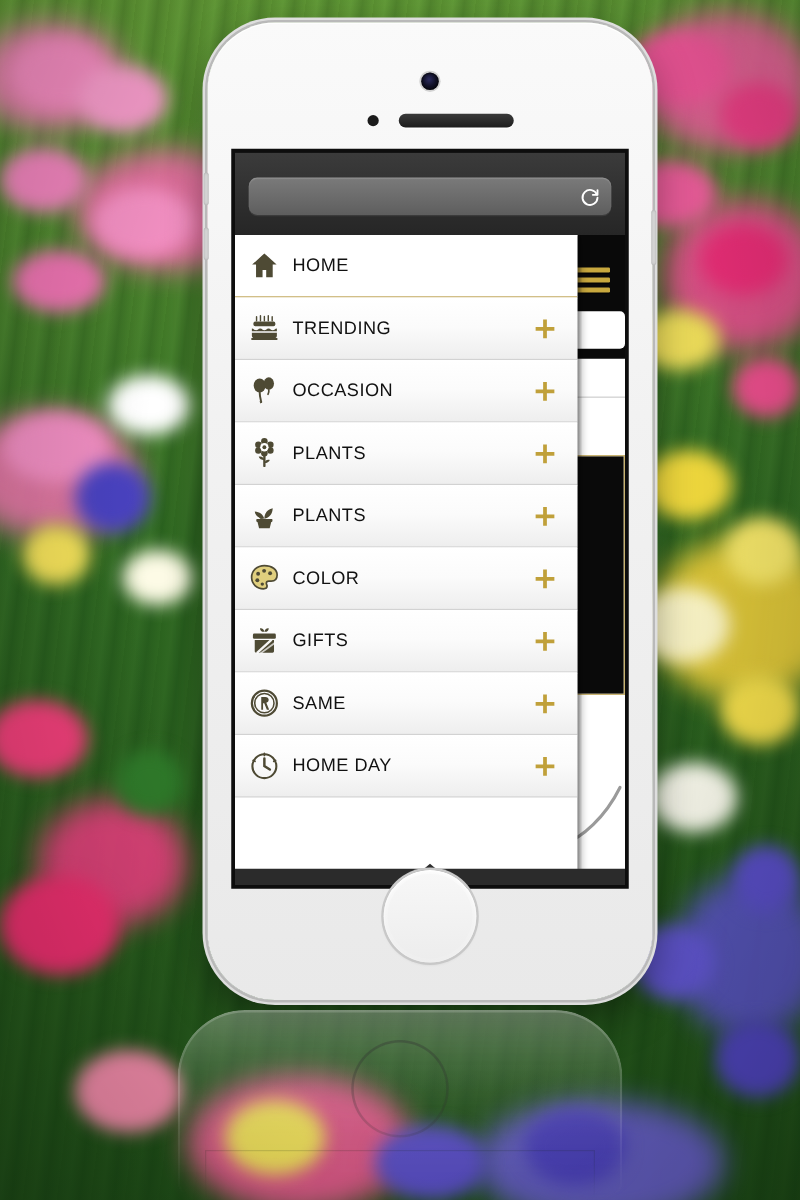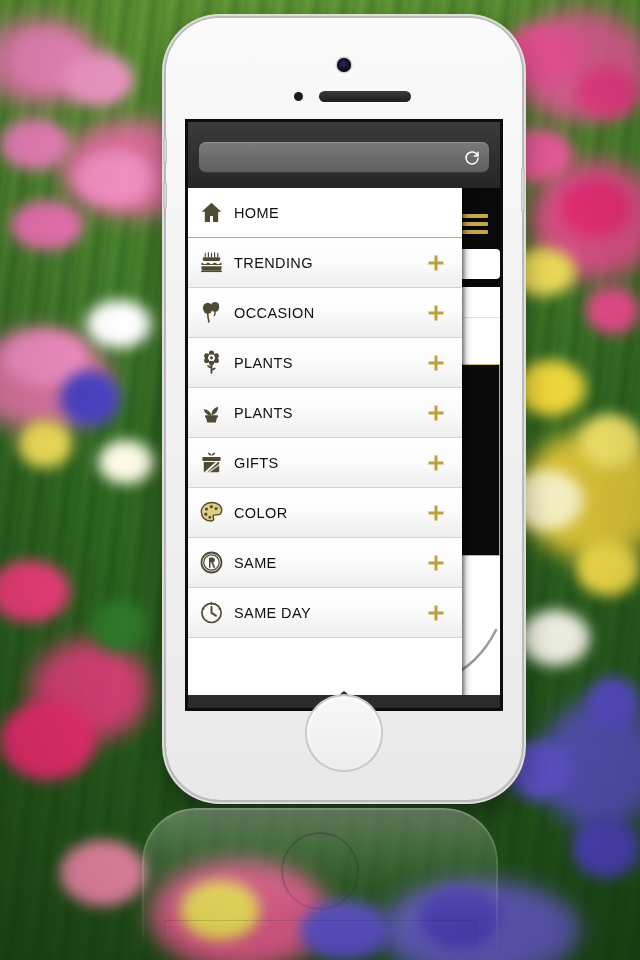--- a/index.html
+++ b/index.html
@@ -321,58 +321,58 @@
           <span class="lbl">PLANTS</span>
           <span class="plus">
             <svg viewBox="0 0 24 24">
                 <path d="M10.2 3h3.6v7.2H21v3.6h-7.2V21h-3.6v-7.2H3v-3.6h7.2z" fill="currentColor"></path>
               </svg>
           </span>
         </div>
 
         <div class="mrow">
           <span class="ico">
+            <svg viewBox="0 0 24 24">
+              <path d="M12 2.4C6.4 2.4 2.2 6.3 2.2 11.4c0 5.1 4 8.8 9.1 8.8 1.8 0 2.8-1 2.8-2.1 0-.9-.6-1.4-.6-2.2 0-.9.8-1.6 1.9-1.6h1.8c3 0 4.6-1.9 4.6-4.7 0-4.2-4-7.2-9.8-7.2z" fill="#e0cf7e" stroke="#4e4a34" stroke-width="1.3"></path>
+              <circle cx="7.2" cy="8.6" r="1.5" fill="#4e4a34"></circle>
+              <circle cx="11.8" cy="6.4" r="1.5" fill="#4e4a34"></circle>
+              <circle cx="16.4" cy="8.2" r="1.5" fill="#4e4a34"></circle>
+              <circle cx="6.6" cy="13.6" r="1.5" fill="#4e4a34"></circle>
+              <circle cx="10.4" cy="16.6" r="1.3" fill="#4e4a34"></circle>
+            </svg>
+          </span>
+          <span class="lbl">COLOR</span>
+          <span class="plus">
+            <svg viewBox="0 0 24 24">
+                <path d="M10.2 3h3.6v7.2H21v3.6h-7.2V21h-3.6v-7.2H3v-3.6h7.2z" fill="currentColor"></path>
+              </svg>
+          </span>
+        </div>
+
+        <div class="mrow">
+          <span class="ico">
             <svg viewBox="0 0 24 24" fill="currentColor">
               <path d="M8.6 2.6c1.8-.4 3 .9 3.4 2.6-1.9.4-3.1-.8-3.4-2.6z"></path>
               <path d="M15.4 2.6c-1.8-.4-3 .9-3.4 2.6 1.9.4 3.1-.8 3.4-2.6z"></path>
               <rect x="3.2" y="6.6" width="17.6" height="4" rx="1"></rect>
               <path d="M4.6 11.6h14.8v8.6c0 .6-.5 1.1-1.1 1.1H5.7c-.6 0-1.1-.5-1.1-1.1z"></path>
               <path d="M17.6 11.2 6.2 21.6" stroke="#ffffff" stroke-width="1.8" opacity=".95"></path>
               <path d="M20.2 13.6 9 21.8" stroke="#ffffff" stroke-width="1.4" opacity=".7"></path>
             </svg>
           </span>
           <span class="lbl">GIFTS</span>
           <span class="plus">
             <svg viewBox="0 0 24 24">
                 <path d="M10.2 3h3.6v7.2H21v3.6h-7.2V21h-3.6v-7.2H3v-3.6h7.2z" fill="currentColor"></path>
               </svg>
           </span>
         </div>
 
         <div class="mrow">
           <span class="ico">
-            <svg viewBox="0 0 24 24">
-              <path d="M12 2.4C6.4 2.4 2.2 6.3 2.2 11.4c0 5.1 4 8.8 9.1 8.8 1.8 0 2.8-1 2.8-2.1 0-.9-.6-1.4-.6-2.2 0-.9.8-1.6 1.9-1.6h1.8c3 0 4.6-1.9 4.6-4.7 0-4.2-4-7.2-9.8-7.2z" fill="#e0cf7e" stroke="#4e4a34" stroke-width="1.3"></path>
-              <circle cx="7.2" cy="8.6" r="1.5" fill="#4e4a34"></circle>
-              <circle cx="11.8" cy="6.4" r="1.5" fill="#4e4a34"></circle>
-              <circle cx="16.4" cy="8.2" r="1.5" fill="#4e4a34"></circle>
-              <circle cx="6.6" cy="13.6" r="1.5" fill="#4e4a34"></circle>
-              <circle cx="10.4" cy="16.6" r="1.3" fill="#4e4a34"></circle>
-            </svg>
-          </span>
-          <span class="lbl">COLOR</span>
-          <span class="plus">
-            <svg viewBox="0 0 24 24">
-                <path d="M10.2 3h3.6v7.2H21v3.6h-7.2V21h-3.6v-7.2H3v-3.6h7.2z" fill="currentColor"></path>
-              </svg>
-          </span>
-        </div>
-
-        <div class="mrow">
-          <span class="ico">
             <svg viewBox="0 0 24 24" fill="none" stroke="currentColor">
               <circle cx="12" cy="12" r="9.6" stroke-width="1.7"></circle>
               <circle cx="12" cy="12" r="7.4" stroke-width="1.2"></circle>
               <path d="M9.6 17V7.2h3.1c1.6 0 2.6.9 2.6 2.3 0 1.2-.7 2-1.8 2.2l2.2 5.3h-1.8l-2-5h-.9v5z" fill="currentColor" stroke="none"></path>
             </svg>
           </span>
           <span class="lbl">SAME</span>
           <span class="plus">
             <svg viewBox="0 0 24 24">
                 <path d="M10.2 3h3.6v7.2H21v3.6h-7.2V21h-3.6v-7.2H3v-3.6h7.2z" fill="currentColor"></path>
@@ -381,21 +381,21 @@
         </div>
 
         <div class="mrow">
           <span class="ico">
             <svg viewBox="0 0 24 24" fill="none" stroke="currentColor">
               <circle cx="12" cy="12.4" r="9.2" stroke-width="1.6"></circle>
               <path d="M12 6.6v5.8l4.2 2.6" stroke-width="1.9" stroke-linecap="round"></path>
               <path d="M12 2.6v1.6M20.6 8l-1.4.7M3.4 8l1.4.7" stroke-width="1.3" stroke-linecap="round"></path>
             </svg>
           </span>
-          <span class="lbl">SAME DAY</span>
+          <span class="lbl">HOME DAY</span>
           <span class="plus">
             <svg viewBox="0 0 24 24">
                 <path d="M10.2 3h3.6v7.2H21v3.6h-7.2V21h-3.6v-7.2H3v-3.6h7.2z" fill="currentColor"></path>
               </svg>
           </span>
         </div>
 
       </div>
       <div id="menuedge"></div>
     </div>

